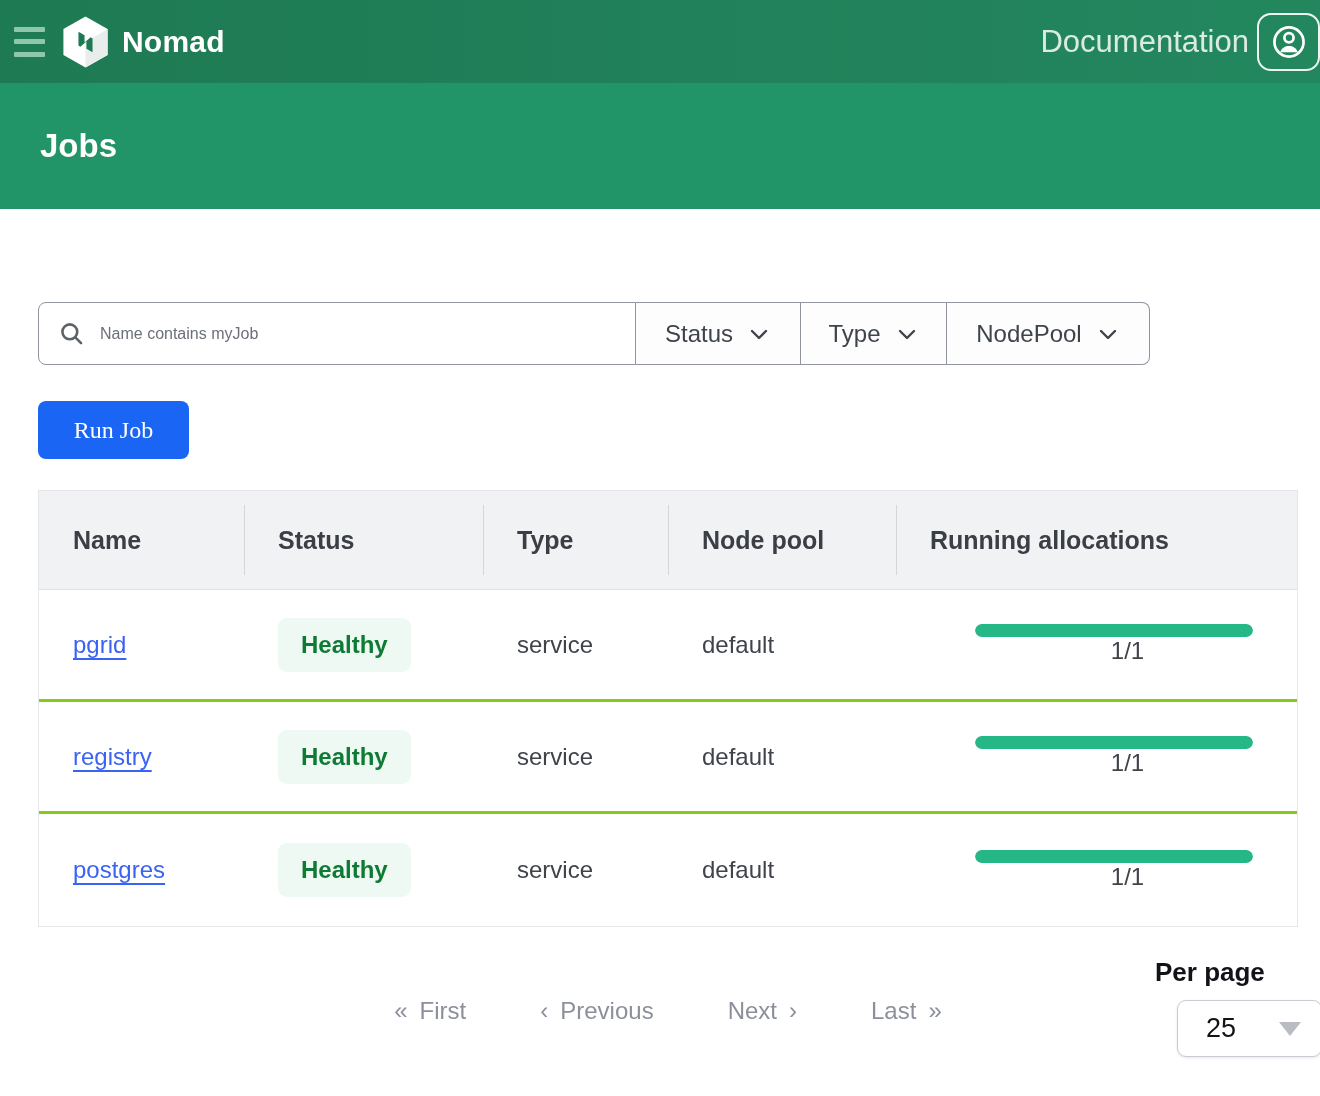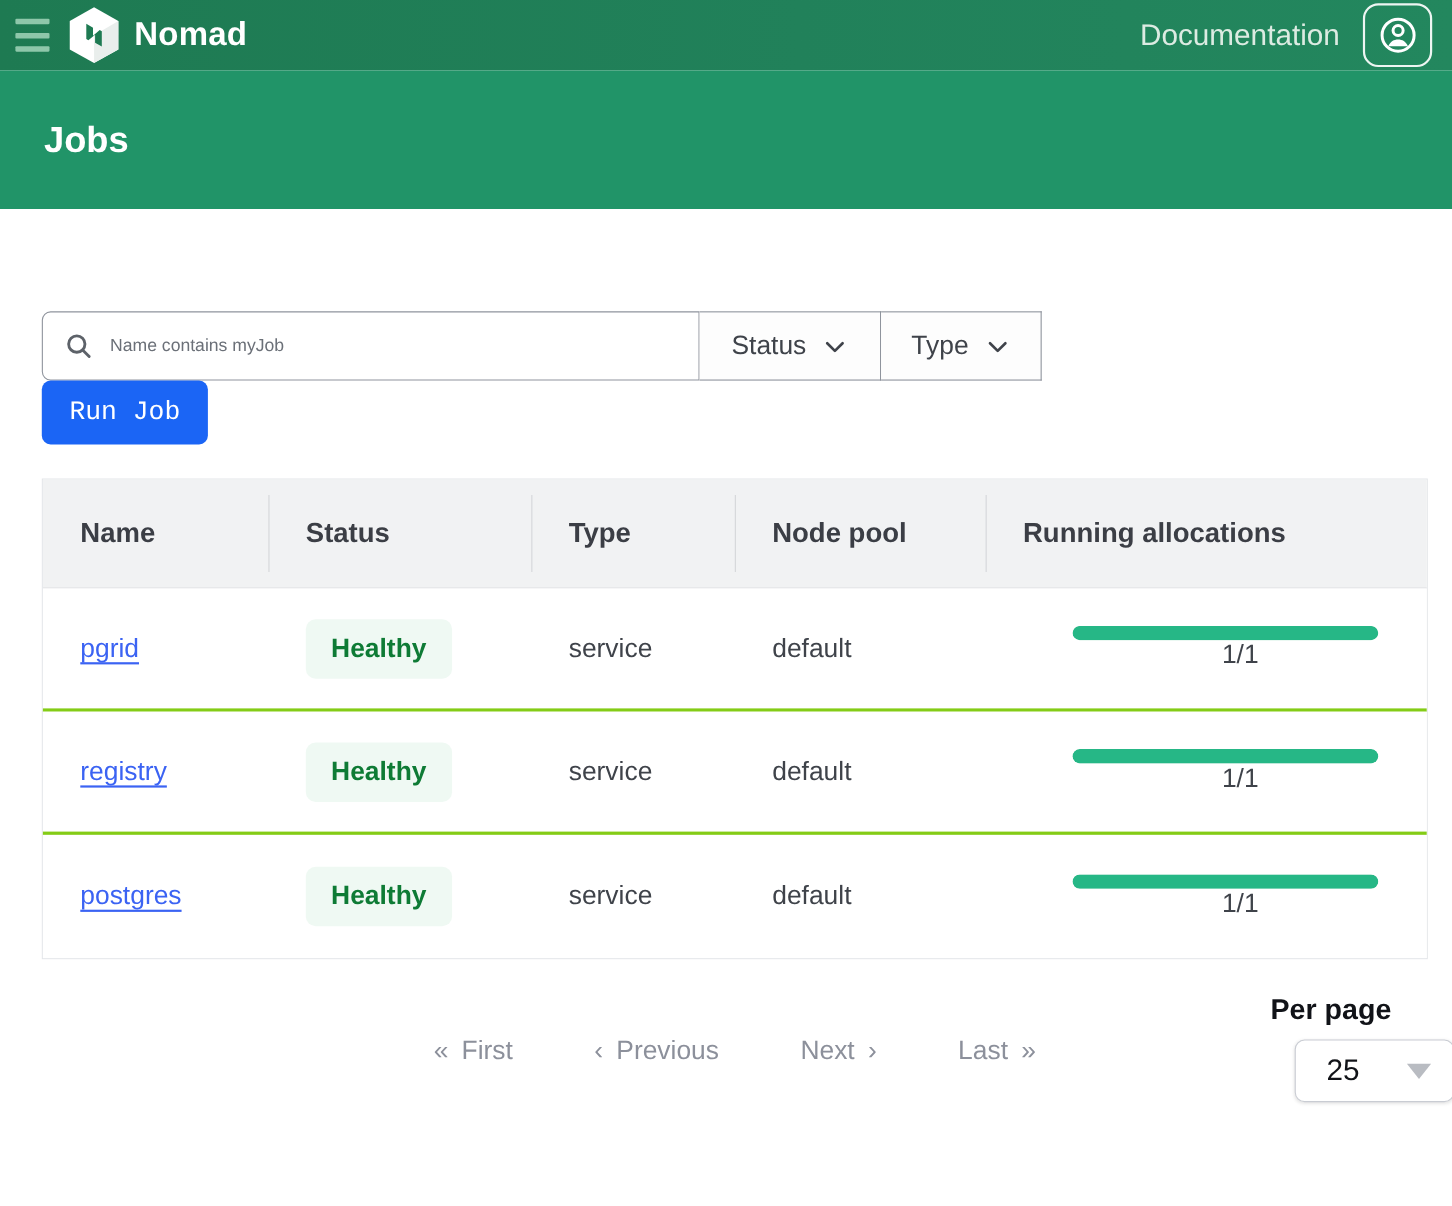--- a/index.html
+++ b/index.html
@@ -1,31 +1,31 @@
 <!DOCTYPE html>
 <html><head>
 <meta charset="utf-8">
 <style>
   * { margin: 0; padding: 0; box-sizing: border-box; }
   html, body { width: 1320px; height: 1096px; background: #ffffff;
     font-family: "Liberation Sans", "DejaVu Sans", sans-serif; overflow: hidden; }
 
   
   .topnav {
-    height: 64px; display: flex; align-items: center;
+    height: 83px; display: flex; align-items: center;
     background: linear-gradient(90deg, #1e7a52 0%, #21815a 55%, #23875e 100%);
-    padding: 0 18px 0 14px;
+    padding: 0 0 0 14px;
   }
   .hamburger { width: 34px; height: 30px; background: none; border: none; cursor: pointer;
     display: flex; flex-direction: column; justify-content: space-between; margin-right: 14px; }
   .hamburger span { display: block; height: 5px; width: 31px; background: #8ec7aa; border-radius: 1px; }
   .logo { width: 47px; height: 52px; margin-right: 13px; }
   .brand { color: #ffffff; font-size: 30px; font-weight: bold; letter-spacing: 0.2px; }
   .topnav-spacer { flex: 1; }
-  .doc-link { color: #dcebe2; font-size: 27px; text-decoration: none; margin-right: 21px; }
+  .doc-link { color: #dcebe2; font-size: 31px; text-decoration: none; margin-right: 8px; }
   .user-btn { width: 63px; height: 58px; border: 2px solid rgba(255,255,255,0.92);
     border-radius: 14px; background: transparent; display: flex; align-items: center;
     justify-content: center; cursor: pointer; }
 
   
   .page-header { height: 126px; background: #219468; display: flex; align-items: center; padding: 0 40px; }
   .page-header h1 { color: #ffffff; font-size: 33px; font-weight: bold; }
 
   
   .content { padding: 0 22px 0 38px; }
@@ -37,22 +37,22 @@
   .search-box input { border: none; outline: none; flex: 1; font-size: 16px; color: #3f434a;
     font-family: inherit; background: transparent; }
   .search-box input::placeholder { color: #6b7078; opacity: 1; }
   .filter-dd { display: flex; align-items: center; justify-content: center; gap: 14px;
     background: #fdfdfd; border: 1px solid #8f949d; border-left: none; cursor: pointer;
     font-size: 24px; color: #3f434a; font-family: inherit; }
   .filter-dd.dd-status { width: 165px; }
   .filter-dd.dd-type { width: 146px; }
   .filter-dd.dd-nodepool { width: 203px; border-radius: 0 8px 8px 0; }
 
-  .run-job { width: 151px; height: 58px; background: #1b65f5; color: #ffffff;
-    border: none; border-radius: 8px; font-size: 24px; font-family: Liberation Mono, monospace; cursor: pointer; }
+  .run-job { margin-top: 36px; width: 151px; height: 58px; background: #1b65f5; color: #ffffff;
+    border: none; border-radius: 8px; font-size: 24px; font-family: Liberation Serif, serif; cursor: pointer; }
 
   
   .jobs-table { margin-top: 31px; width: 1260px; border: 1px solid #e4e6e9; }
   .t-head { display: grid; grid-template-columns: 205px 239px 185px 228px auto;
     background: #f1f2f3; height: 99px; align-items: center; border-bottom: 1px solid #dfe1e4; }
   .t-head .th { position: relative; padding-left: 34px; font-size: 25px; font-weight: bold;
     color: #3b3e45; height: 100%; display: flex; align-items: center; }
   .t-head .th + .th::before { content: ""; position: absolute; left: 0; top: 14px; bottom: 14px;
     width: 1px; background: #d4d6d9; }
   .t-row { display: grid; grid-template-columns: 205px 239px 185px 228px auto;
@@ -131,20 +131,26 @@
       <svg viewBox="0 0 24 24" width="24" height="24" fill="none" stroke="#3f434a" stroke-width="2.4" stroke-linecap="round" stroke-linejoin="round">
           <polyline points="5,9 12,16 19,9"></polyline>
         </svg>
     </button>
     <button class="filter-dd dd-type">
       <span>Type</span>
       <svg viewBox="0 0 24 24" width="24" height="24" fill="none" stroke="#3f434a" stroke-width="2.4" stroke-linecap="round" stroke-linejoin="round">
           <polyline points="5,9 12,16 19,9"></polyline>
         </svg>
     </button>
+    <button class="filter-dd dd-nodepool">
+      <span>NodePool</span>
+      <svg viewBox="0 0 24 24" width="24" height="24" fill="none" stroke="#3f434a" stroke-width="2.4" stroke-linecap="round" stroke-linejoin="round">
+          <polyline points="5,9 12,16 19,9"></polyline>
+        </svg>
+    </button>
   </div>
 
   <button class="run-job">Run Job</button>
 
   <div class="jobs-table">
     <div class="t-head">
       <div class="th">Name</div>
       <div class="th">Status</div>
       <div class="th">Type</div>
       <div class="th">Node pool</div>

